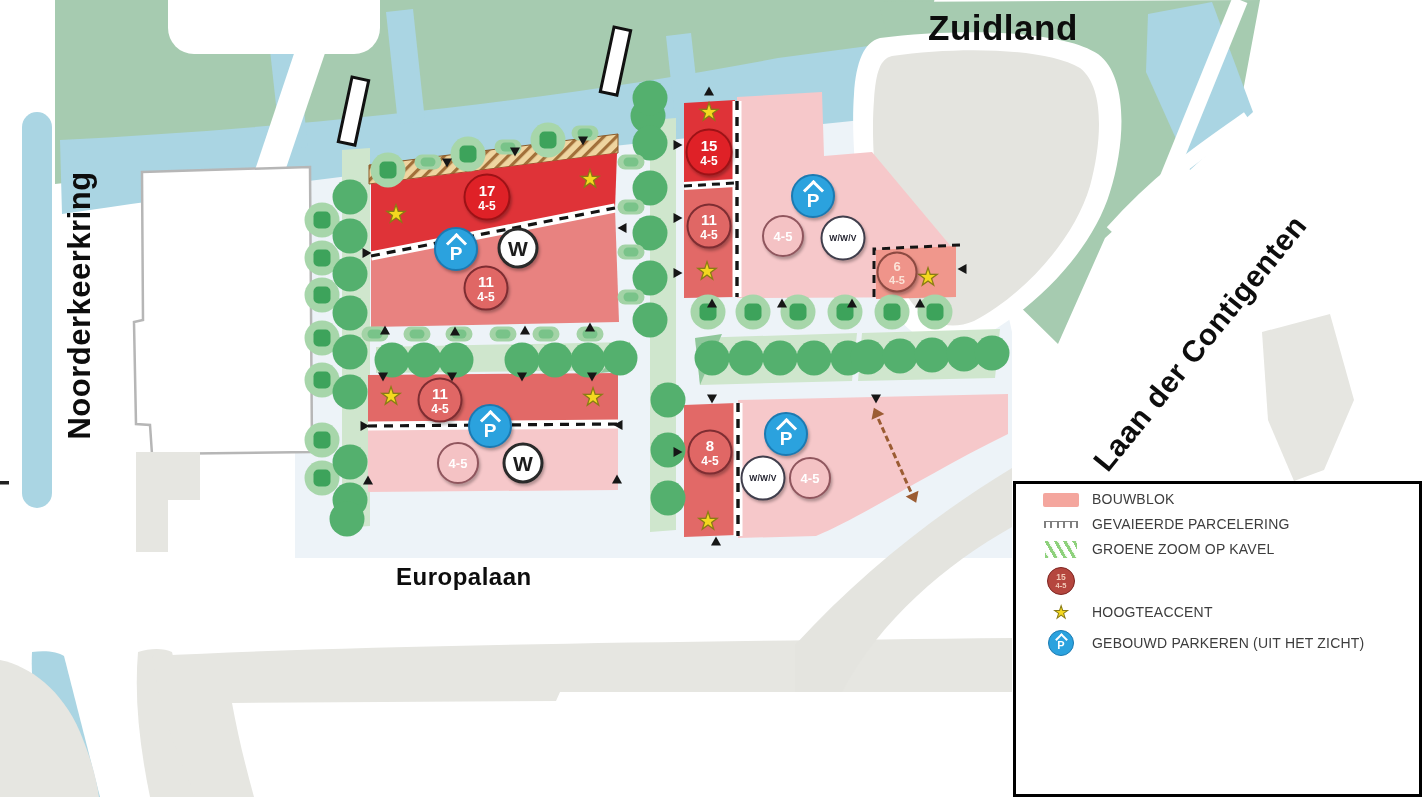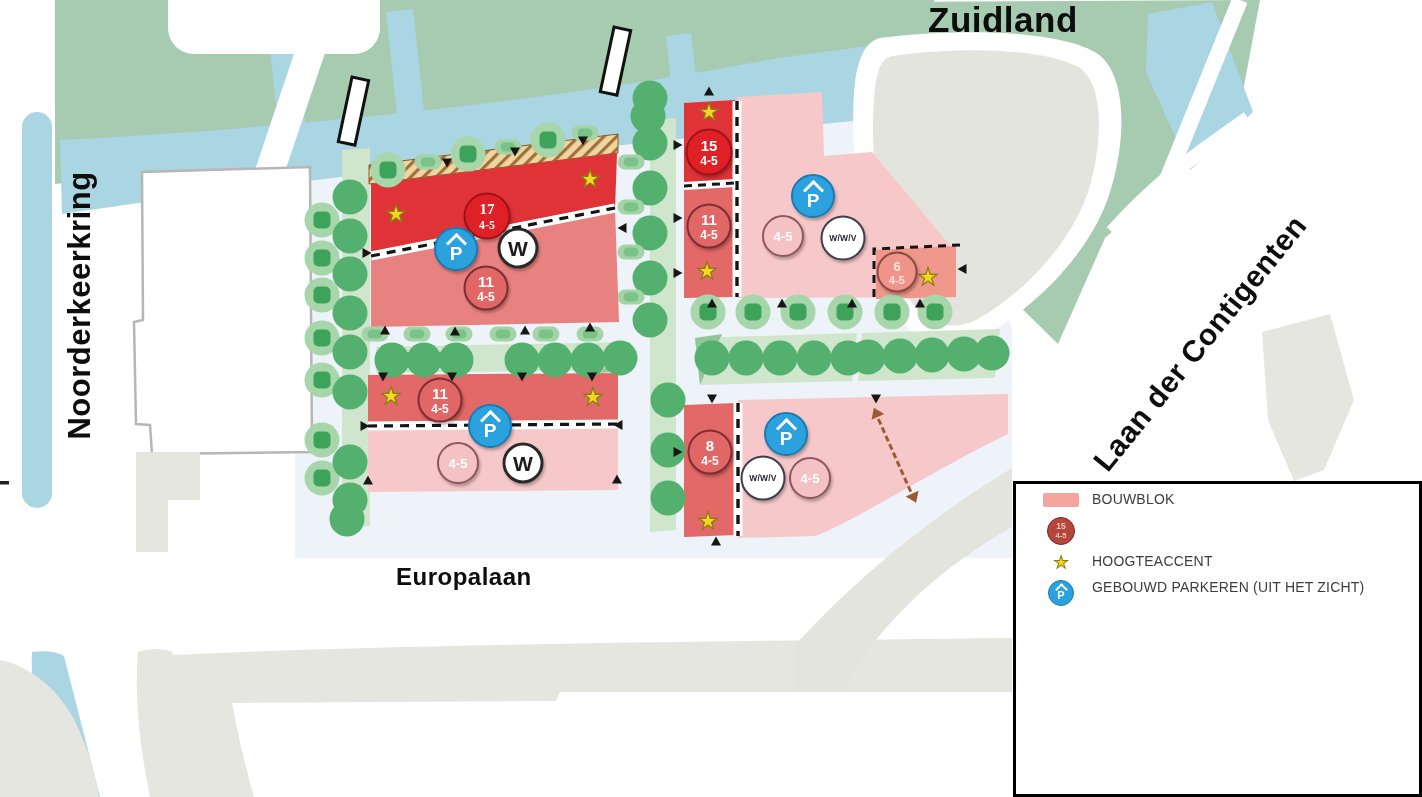--- a/index.html
+++ b/index.html
@@ -50,32 +50,32 @@
   
   .route{position:absolute;left:876px;top:410px;width:98px;height:0;
          border-top:3.5px dashed #9b5c33;transform-origin:0 0;transform:rotate(66deg);}
   .route::before{content:"";position:absolute;left:-10px;top:-9px;
          border:7px solid transparent;border-right:10px solid #9b5c33;}
   .route::after{content:"";position:absolute;right:-10px;top:-9px;
          border:7px solid transparent;border-left:10px solid #9b5c33;}
 
   
   .lbl{position:absolute;font-weight:800;color:#0d0d0d;letter-spacing:.5px;white-space:nowrap;}
-  .lbl-top{left:928px;top:0;font-size:35px;}
+  .lbl-top{left:928px;top:8px;font-size:35px;}
   .lbl-left{left:62px;top:478px;width:345px;text-align:center;font-size:31px;
             transform-origin:0 0;transform:rotate(-90deg);}
   .lbl-bottom{left:396px;top:563px;font-size:24px;}
   .lbl-right{left:1100px;top:450px;width:420px;font-size:30px;
              transform-origin:0 50%;transform:rotate(-51deg);}
 
   
   .legend{position:absolute;left:1013px;top:481px;right:0;bottom:0;background:#fff;
           border:3px solid #000;box-sizing:border-box;padding:8px 4px 0 14px;}
   .lg-title{margin:2px 0 8px 62px;font-weight:700;font-size:15.5px;color:#000;letter-spacing:.3px;}
-  .lg-row{display:flex;margin-bottom:9px;}
+  .lg-row{display:flex;align-items:center;margin-bottom:9px;}
   .lg-sym{flex:0 0 62px;display:flex;justify-content:center;align-items:center;}
   .lg-label{font-size:14px;color:#3d3d3d;line-height:1.12;white-space:pre-line;letter-spacing:.2px;}
 
   .lg-sym-inner{display:flex;align-items:center;justify-content:center;flex-direction:column;box-sizing:border-box;}
   .sym-bouwblok{width:36px;height:14px;background:#f4a69e;border-radius:2px;}
   .sym-entrees{width:34px;height:8px;border-top:2.2px solid #333;position:relative;
      background:radial-gradient(circle 2.2px at 8px 1.5px,#333 1.8px,transparent 2.3px),
                 radial-gradient(circle 2.2px at 26px 1.5px,#333 1.8px,transparent 2.3px);}
   .sym-entrees::before{content:"";position:absolute;left:0;top:-2px;width:2.5px;height:7px;background:#333;}
   .sym-entrees::after{content:"";position:absolute;right:0;top:-2px;width:2.5px;height:7px;background:#333;}
@@ -291,21 +291,21 @@
       <div class="tri" style="left: 678px; top: 452px; transform: translate(-50%, -50%) rotate(90deg);"></div>
       <div class="tri" style="left: 716px; top: 541px; transform: translate(-50%, -50%) rotate(0deg);"></div>
       <div class="star" style="left: 396px; top: 214px;">★</div>
       <div class="star" style="left: 590px; top: 179px;">★</div>
       <div class="star" style="left: 391px; top: 396px;">★</div>
       <div class="star" style="left: 593px; top: 397px;">★</div>
       <div class="star" style="left: 709px; top: 112px;">★</div>
       <div class="star" style="left: 707px; top: 271px;">★</div>
       <div class="star" style="left: 928px; top: 277px;">★</div>
       <div class="star" style="left: 708px; top: 521px;">★</div>
-      <div class="badge level-high" style="left: 487px; top: 216px; font-family: Liberation Serif, serif;">
+      <div class="badge level-high" style="left: 487px; top: 197px;">
         <span class="l0">17</span>
         <span class="l1">4-5</span>
       </div>
       <div class="badge level-high" style="left: 709px; top: 152px;">
         <span class="l0">15</span>
         <span class="l1">4-5</span>
       </div>
       <div class="badge level-med" style="left: 486px; top: 288px;">
         <span class="l0">11</span>
         <span class="l1">4-5</span>
@@ -375,20 +375,32 @@
   <div class="legend">
     <div id="legend-items">
         <div class="lg-row">
           <div class="lg-sym">
             <span class="lg-sym-inner sym-bouwblok"></span>
           </div>
           <div class="lg-label">BOUWBLOK</div>
         </div>
         <div class="lg-row">
           <div class="lg-sym">
+            <span class="lg-sym-inner sym-parcelering"></span>
+          </div>
+          <div class="lg-label">GEVAIEERDE PARCELERING</div>
+        </div>
+        <div class="lg-row">
+          <div class="lg-sym">
+            <span class="lg-sym-inner sym-groene-zoom"></span>
+          </div>
+          <div class="lg-label">GROENE ZOOM OP KAVEL</div>
+        </div>
+        <div class="lg-row">
+          <div class="lg-sym">
             <span class="lg-sym-inner sym-hoogte">
               <b>15</b>
               <b>4-5</b>
             </span>
           </div>
         </div>
         <div class="lg-row">
           <div class="lg-sym">
             <span class="lg-sym-inner sym-ster">★</span>
           </div>

